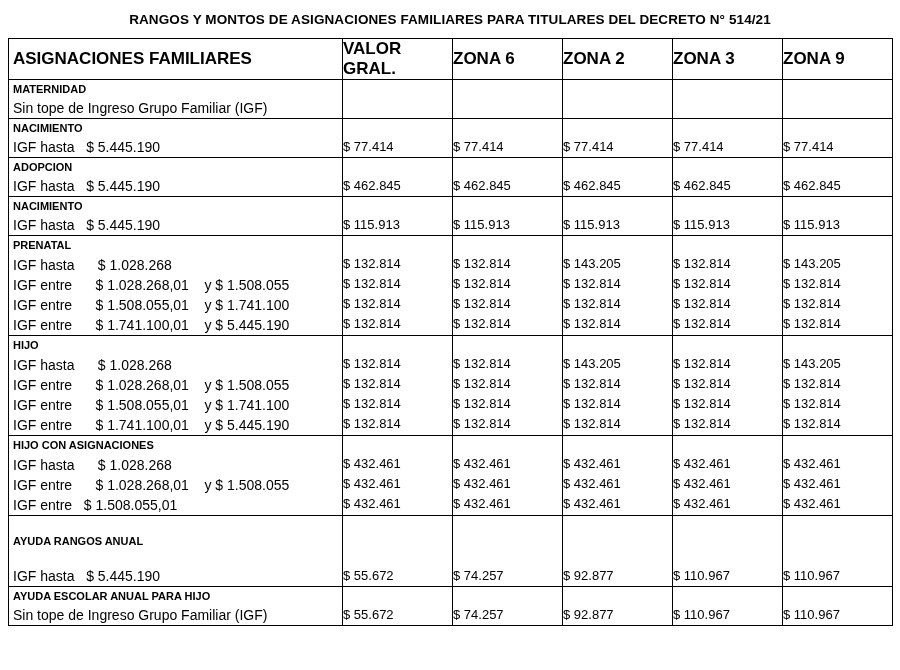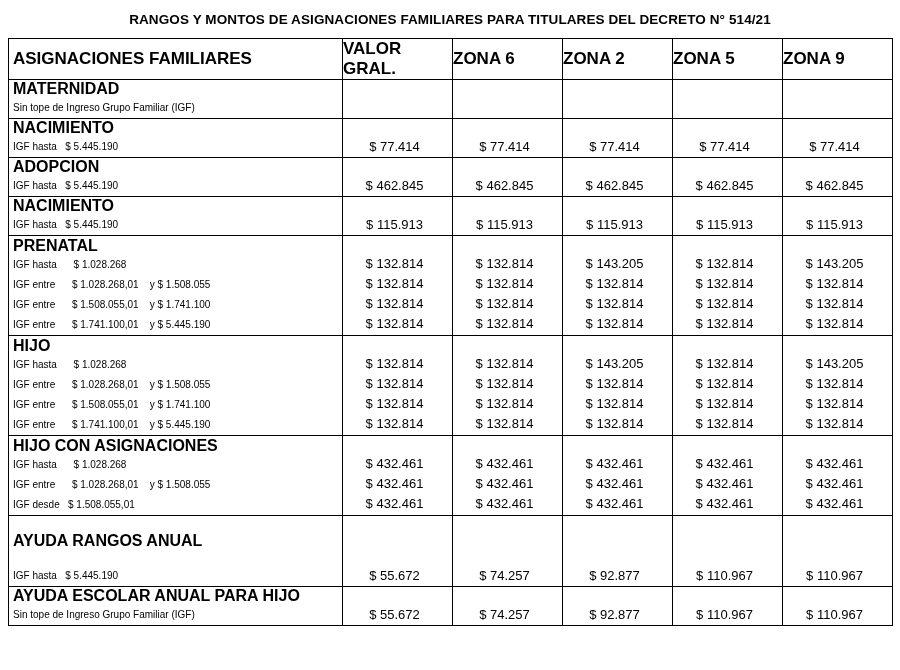--- a/index.html
+++ b/index.html
@@ -51,34 +51,34 @@
   }
   .hdr .lbl { text-align: left; padding-left: 4px; }
   .hdr .num { text-align: left; }
 
   
   .grp-label {
     padding: 0;
   }
   .grp-label .ttl {
     font-weight: bold;
-    font-size: 16px;
+    font-size: 11px;
     line-height: 18px;
     padding-left: 4px;
     white-space: nowrap;
   }
   .grp-label .row-line {
-    font-size: 10px;
+    font-size: 14px;
     line-height: 20px;
     padding-left: 4px;
     white-space: pre;
   }
   .vals {
     padding: 0;
-    text-align: center;
+    text-align: left;
   }
   .vals .spacer-ttl {
     height: 18px;
     line-height: 18px;
   }
   .vals .v {
     font-size: 13px;
     line-height: 20px;
     padding-right: 6px;
     white-space: nowrap;
@@ -105,21 +105,21 @@
         <col class="c-val">
         <col class="c-val">
         <col class="c-val">
     </colgroup>
     <tbody>
       <tr class="hdr">
         <td class="lbl">ASIGNACIONES FAMILIARES</td>
         <td class="num">VALOR GRAL.</td>
         <td class="num">ZONA 6</td>
         <td class="num">ZONA 2</td>
-        <td class="num">ZONA 5</td>
+        <td class="num">ZONA 3</td>
         <td class="num">ZONA 9</td>
       </tr>
 
       <tr>
         <td class="grp-label">
           <div class="ttl">MATERNIDAD</div>
           <div class="row-line">Sin tope de Ingreso Grupo Familiar (IGF)</div>
         </td>
         <td class="vals">
             <div class="spacer-ttl"></div>
@@ -312,21 +312,21 @@
           <div class="v">$ 132.814</div>
           <div class="v">$ 132.814</div>
         </td>
       </tr>
 
       <tr>
         <td class="grp-label tall">
           <div class="ttl">HIJO CON ASIGNACIONES</div>
           <div class="row-line">IGF hasta      $ 1.028.268</div>
           <div class="row-line">IGF entre      $ 1.028.268,01    y $ 1.508.055</div>
-          <div class="row-line">IGF desde   $ 1.508.055,01</div>
+          <div class="row-line">IGF entre   $ 1.508.055,01</div>
         </td>
         <td class="vals">
             <div class="spacer-ttl"></div>
           <div class="v">$ 432.461</div>
           <div class="v">$ 432.461</div>
           <div class="v">$ 432.461</div>
         </td>
         <td class="vals">
             <div class="spacer-ttl"></div>
           <div class="v">$ 432.461</div>

